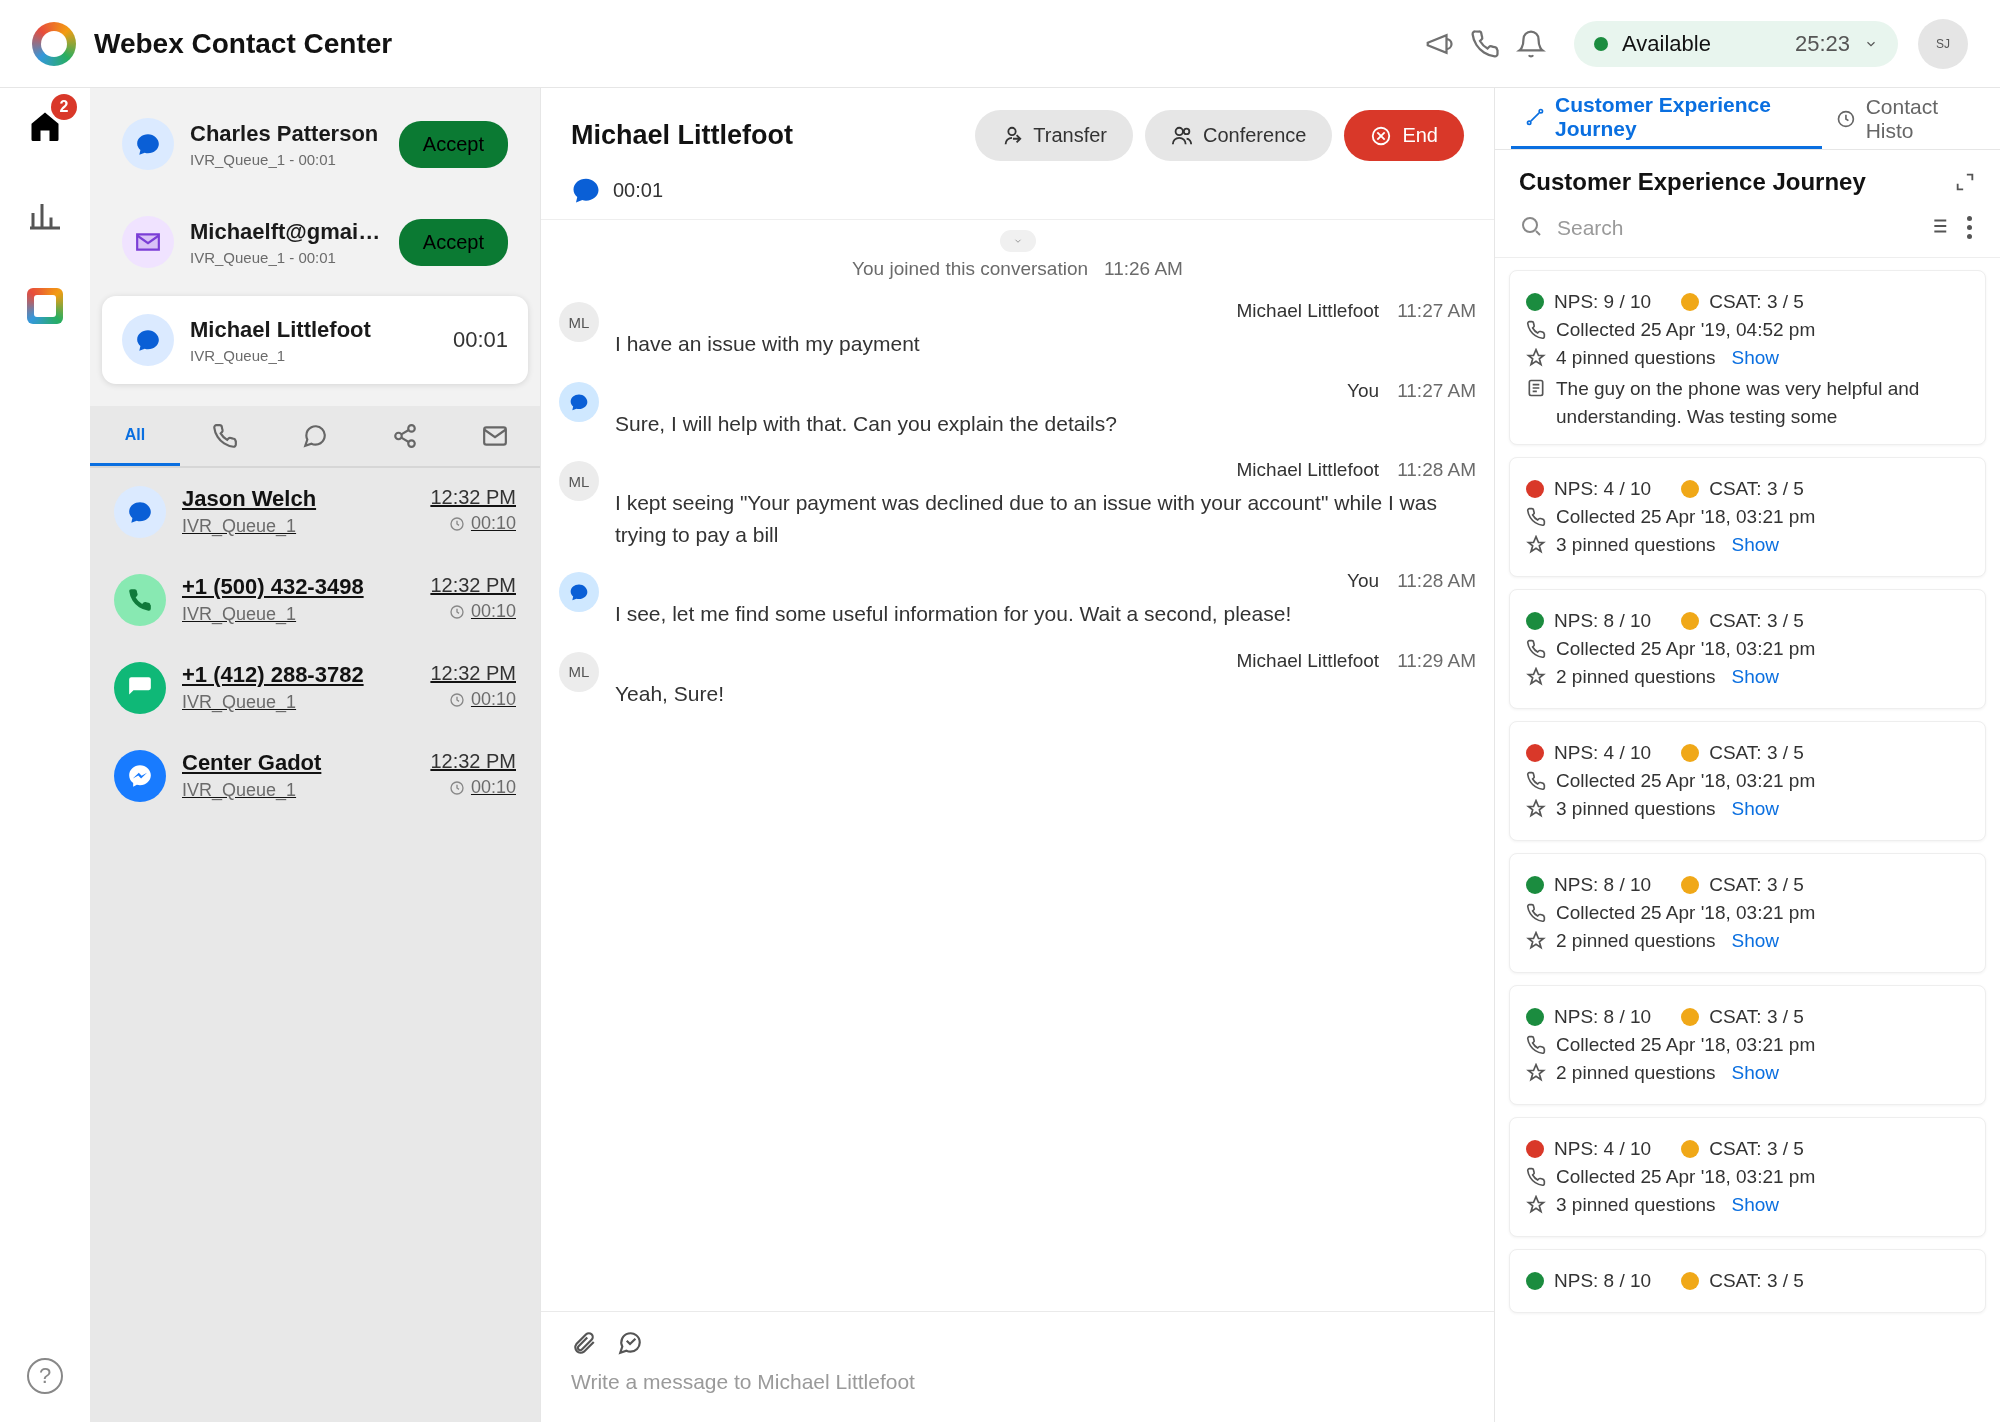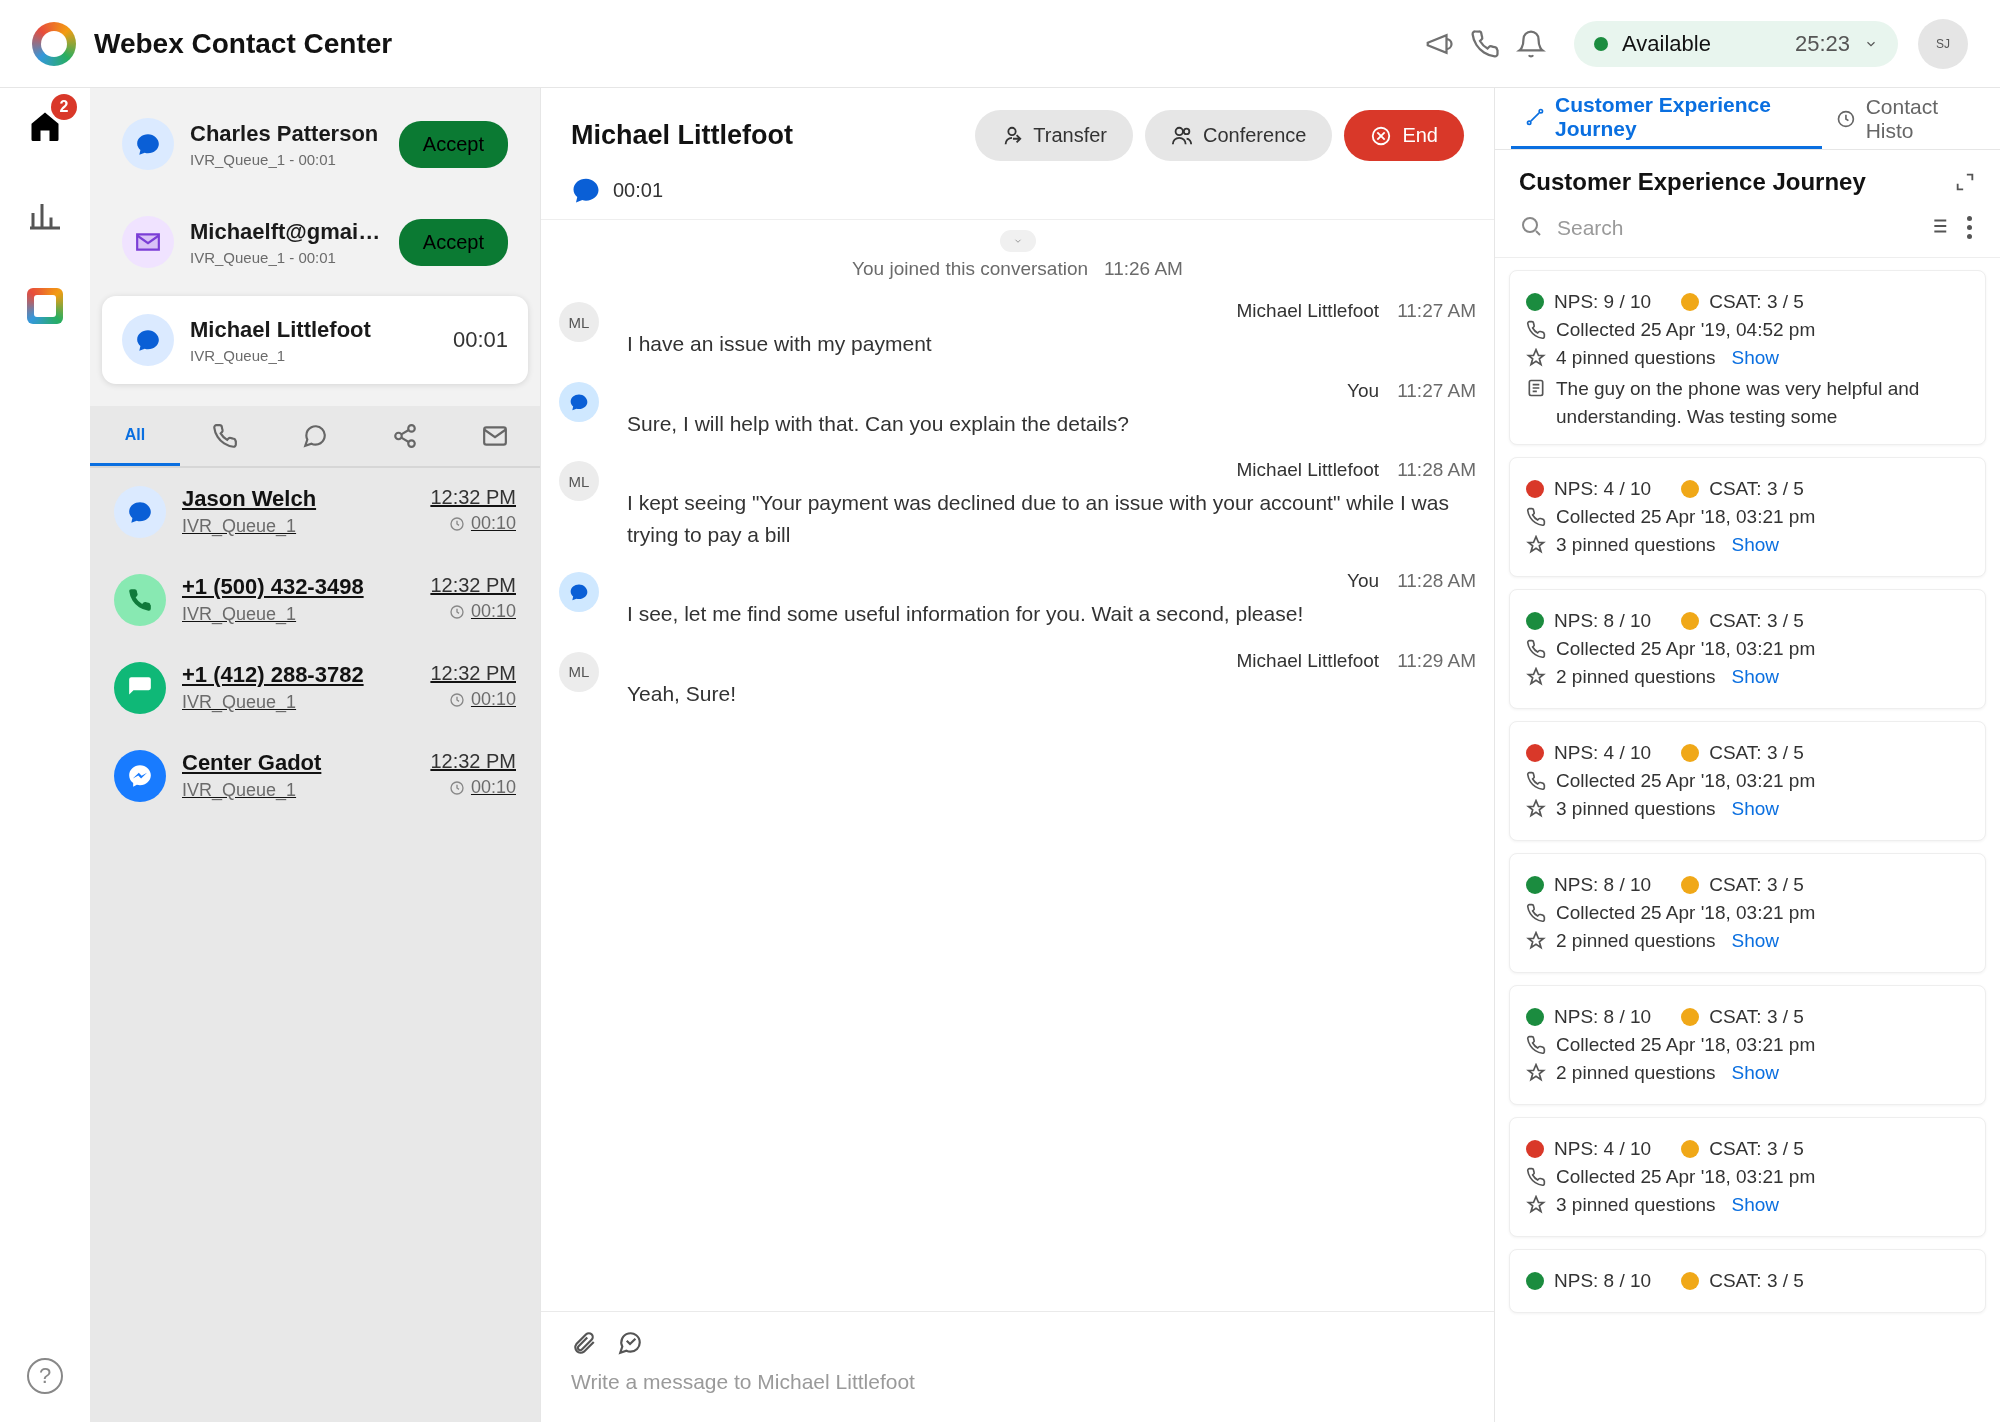--- a/index.html
+++ b/index.html
@@ -76,21 +76,21 @@
 .convo-btn svg{width:22px;height:22px;}
 .convo-sub{display:flex;align-items:center;gap:12px;margin-top:14px;}
 .chat-bubble-icon{width:30px;height:30px;color:#0a5fd6;}
 .chat-bubble-icon svg{width:100%;height:100%;fill:currentColor;}
 .convo-timer{font-size:20px;color:#333;}
 
 .convo-body{flex:1;overflow:auto;padding:0 18px 20px;}
 .expand-pill{width:36px;height:22px;border-radius:12px;background:#f0f0f0;margin:10px auto 6px;display:flex;align-items:center;justify-content:center;color:#888;cursor:pointer;}
 .joined-line{text-align:center;font-size:19px;color:#6b6b6b;margin-bottom:20px;}
 .joined-line span:last-child{margin-left:16px;}
-.msg{display:flex;gap:28px;margin:20px 0;}
+.msg{display:flex;gap:16px;margin:20px 0;}
 .msg-avatar{width:40px;height:40px;border-radius:50%;display:flex;align-items:center;justify-content:center;font-size:15px;flex-shrink:0;margin-top:2px;}
 .msg-avatar.cust{background:#ececec;color:#555;}
 .msg-avatar.agent{background:#cfe8ff;color:#0a5fd6;}
 .msg-avatar.agent svg{width:20px;height:20px;fill:currentColor;}
 .msg-body{flex:1;}
 .msg-meta{font-size:19px;color:#6b6b6b;text-align:right;}
 .msg-meta .who{color:#333;margin-right:18px;}
 .msg-text{font-size:21px;color:#333;margin-top:6px;line-height:1.5;}
 
 .compose{border-top:1px solid #eaeaea;padding:18px 30px 28px;}

